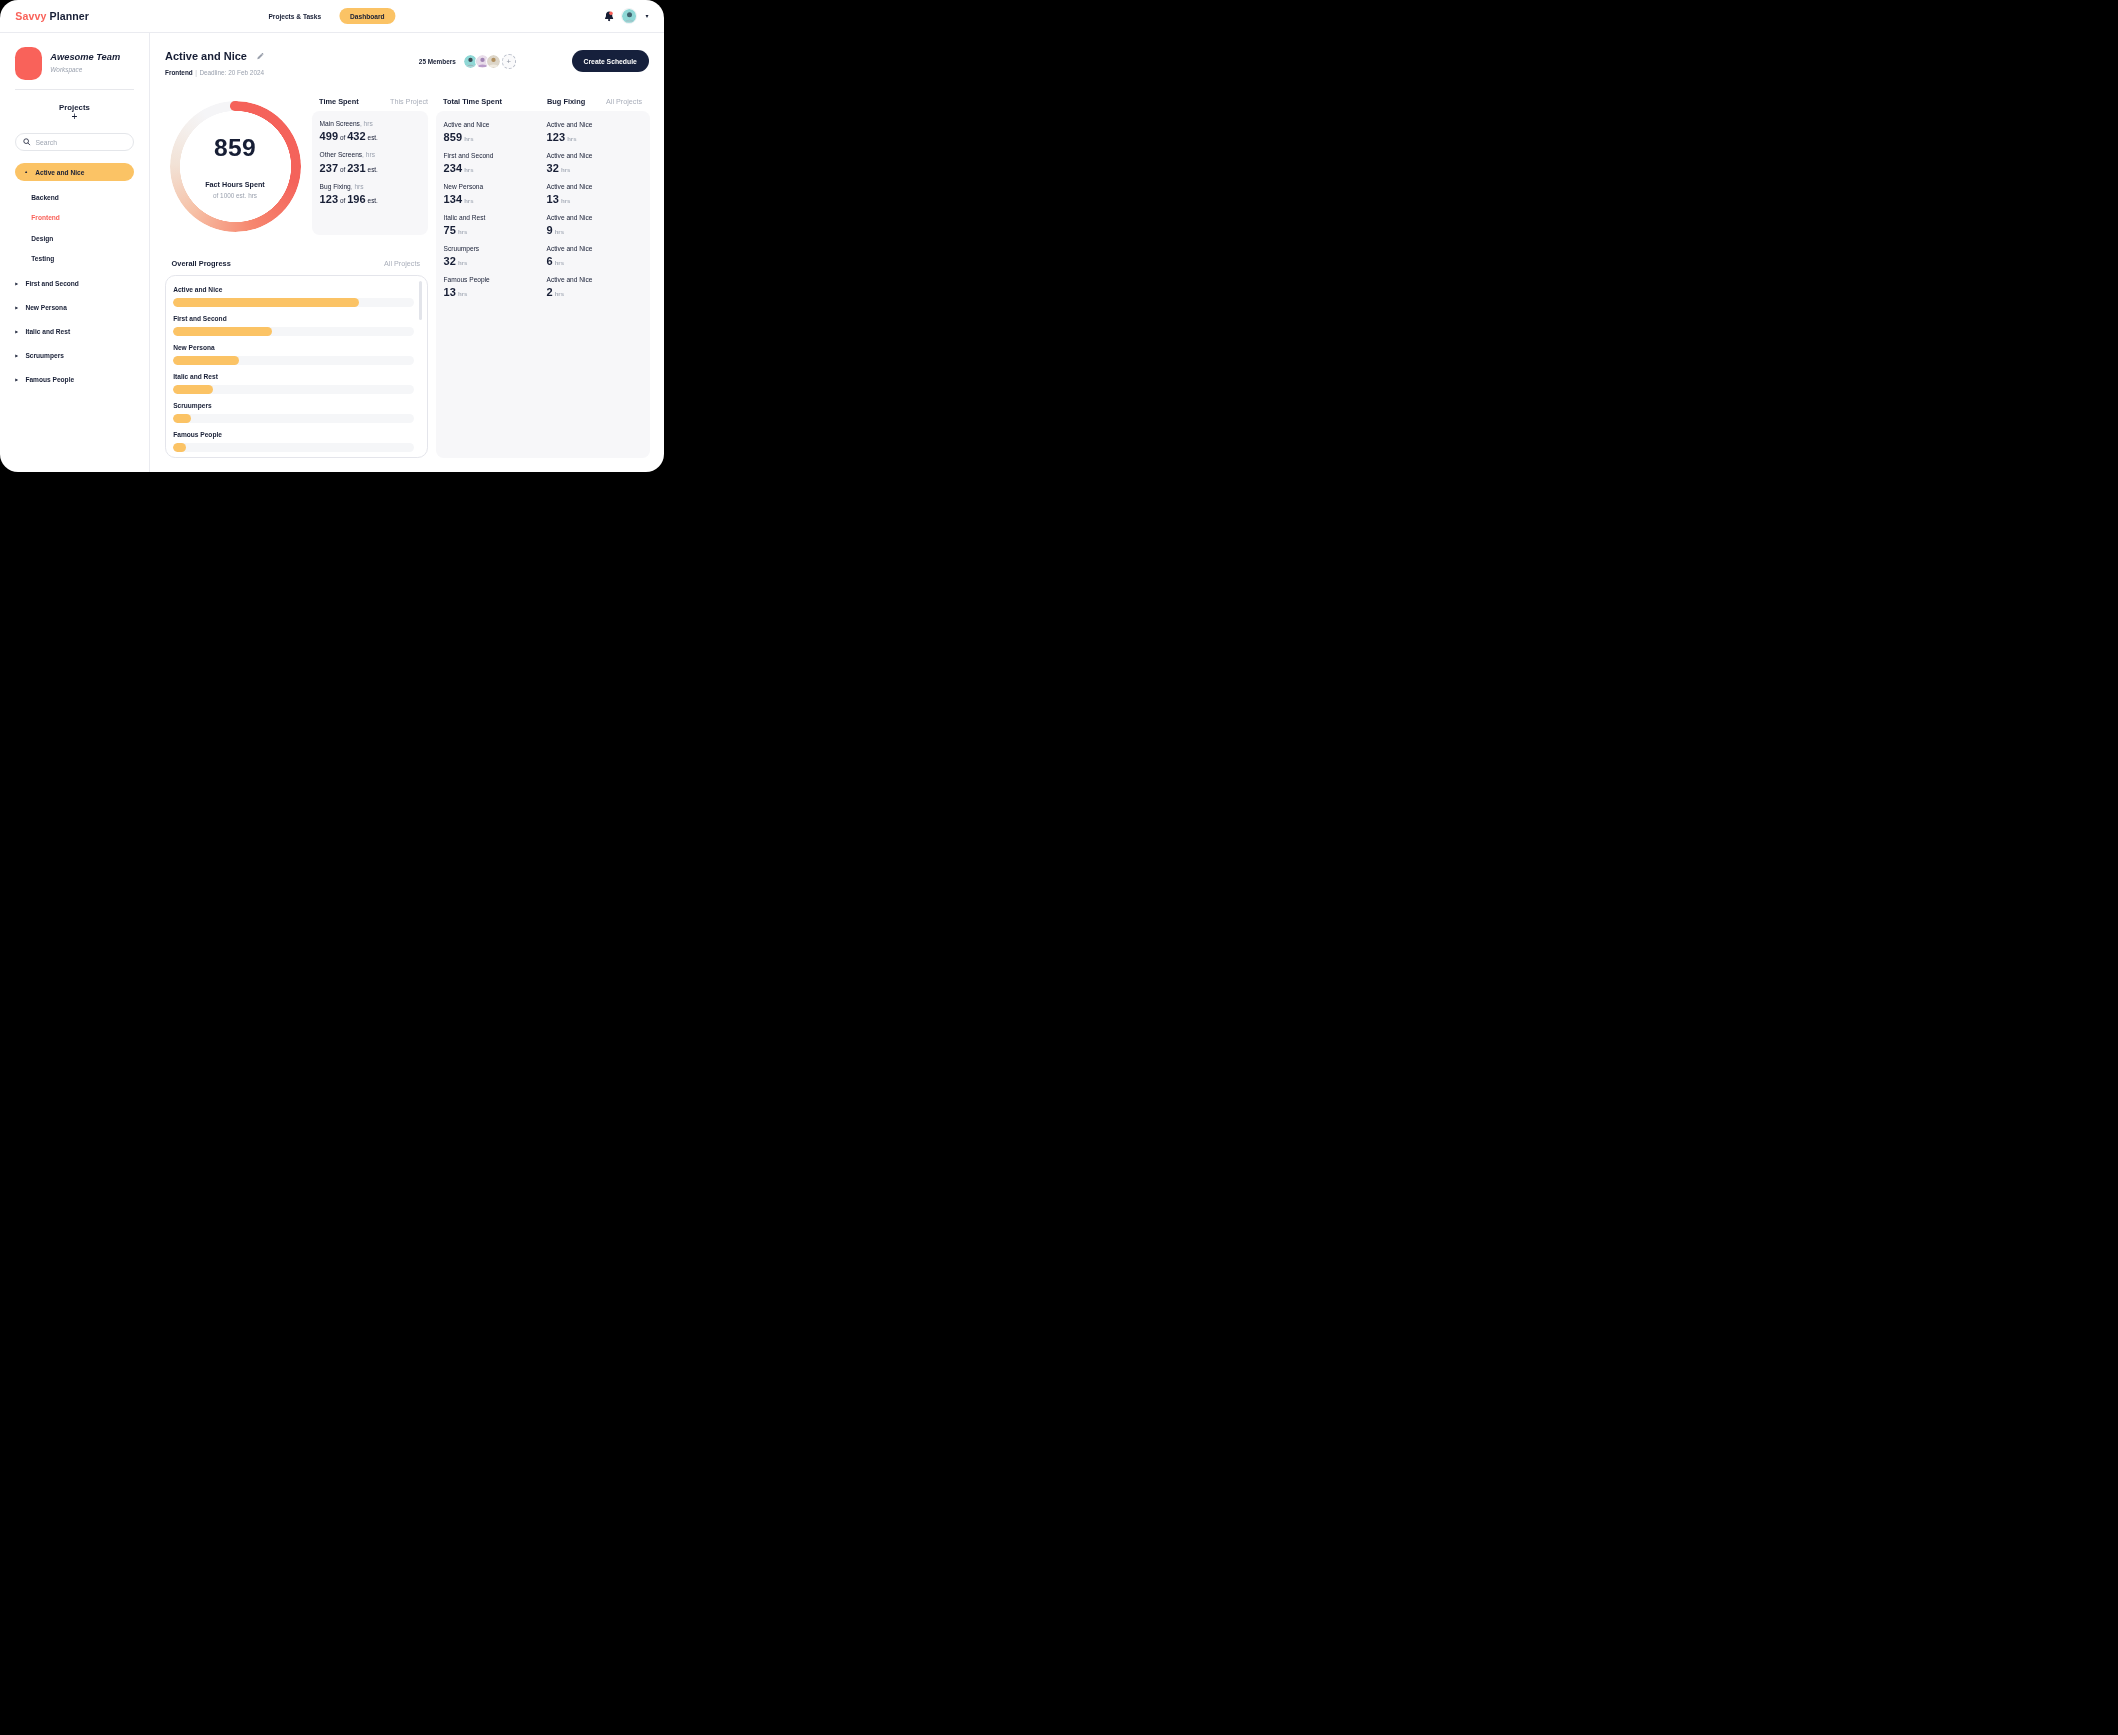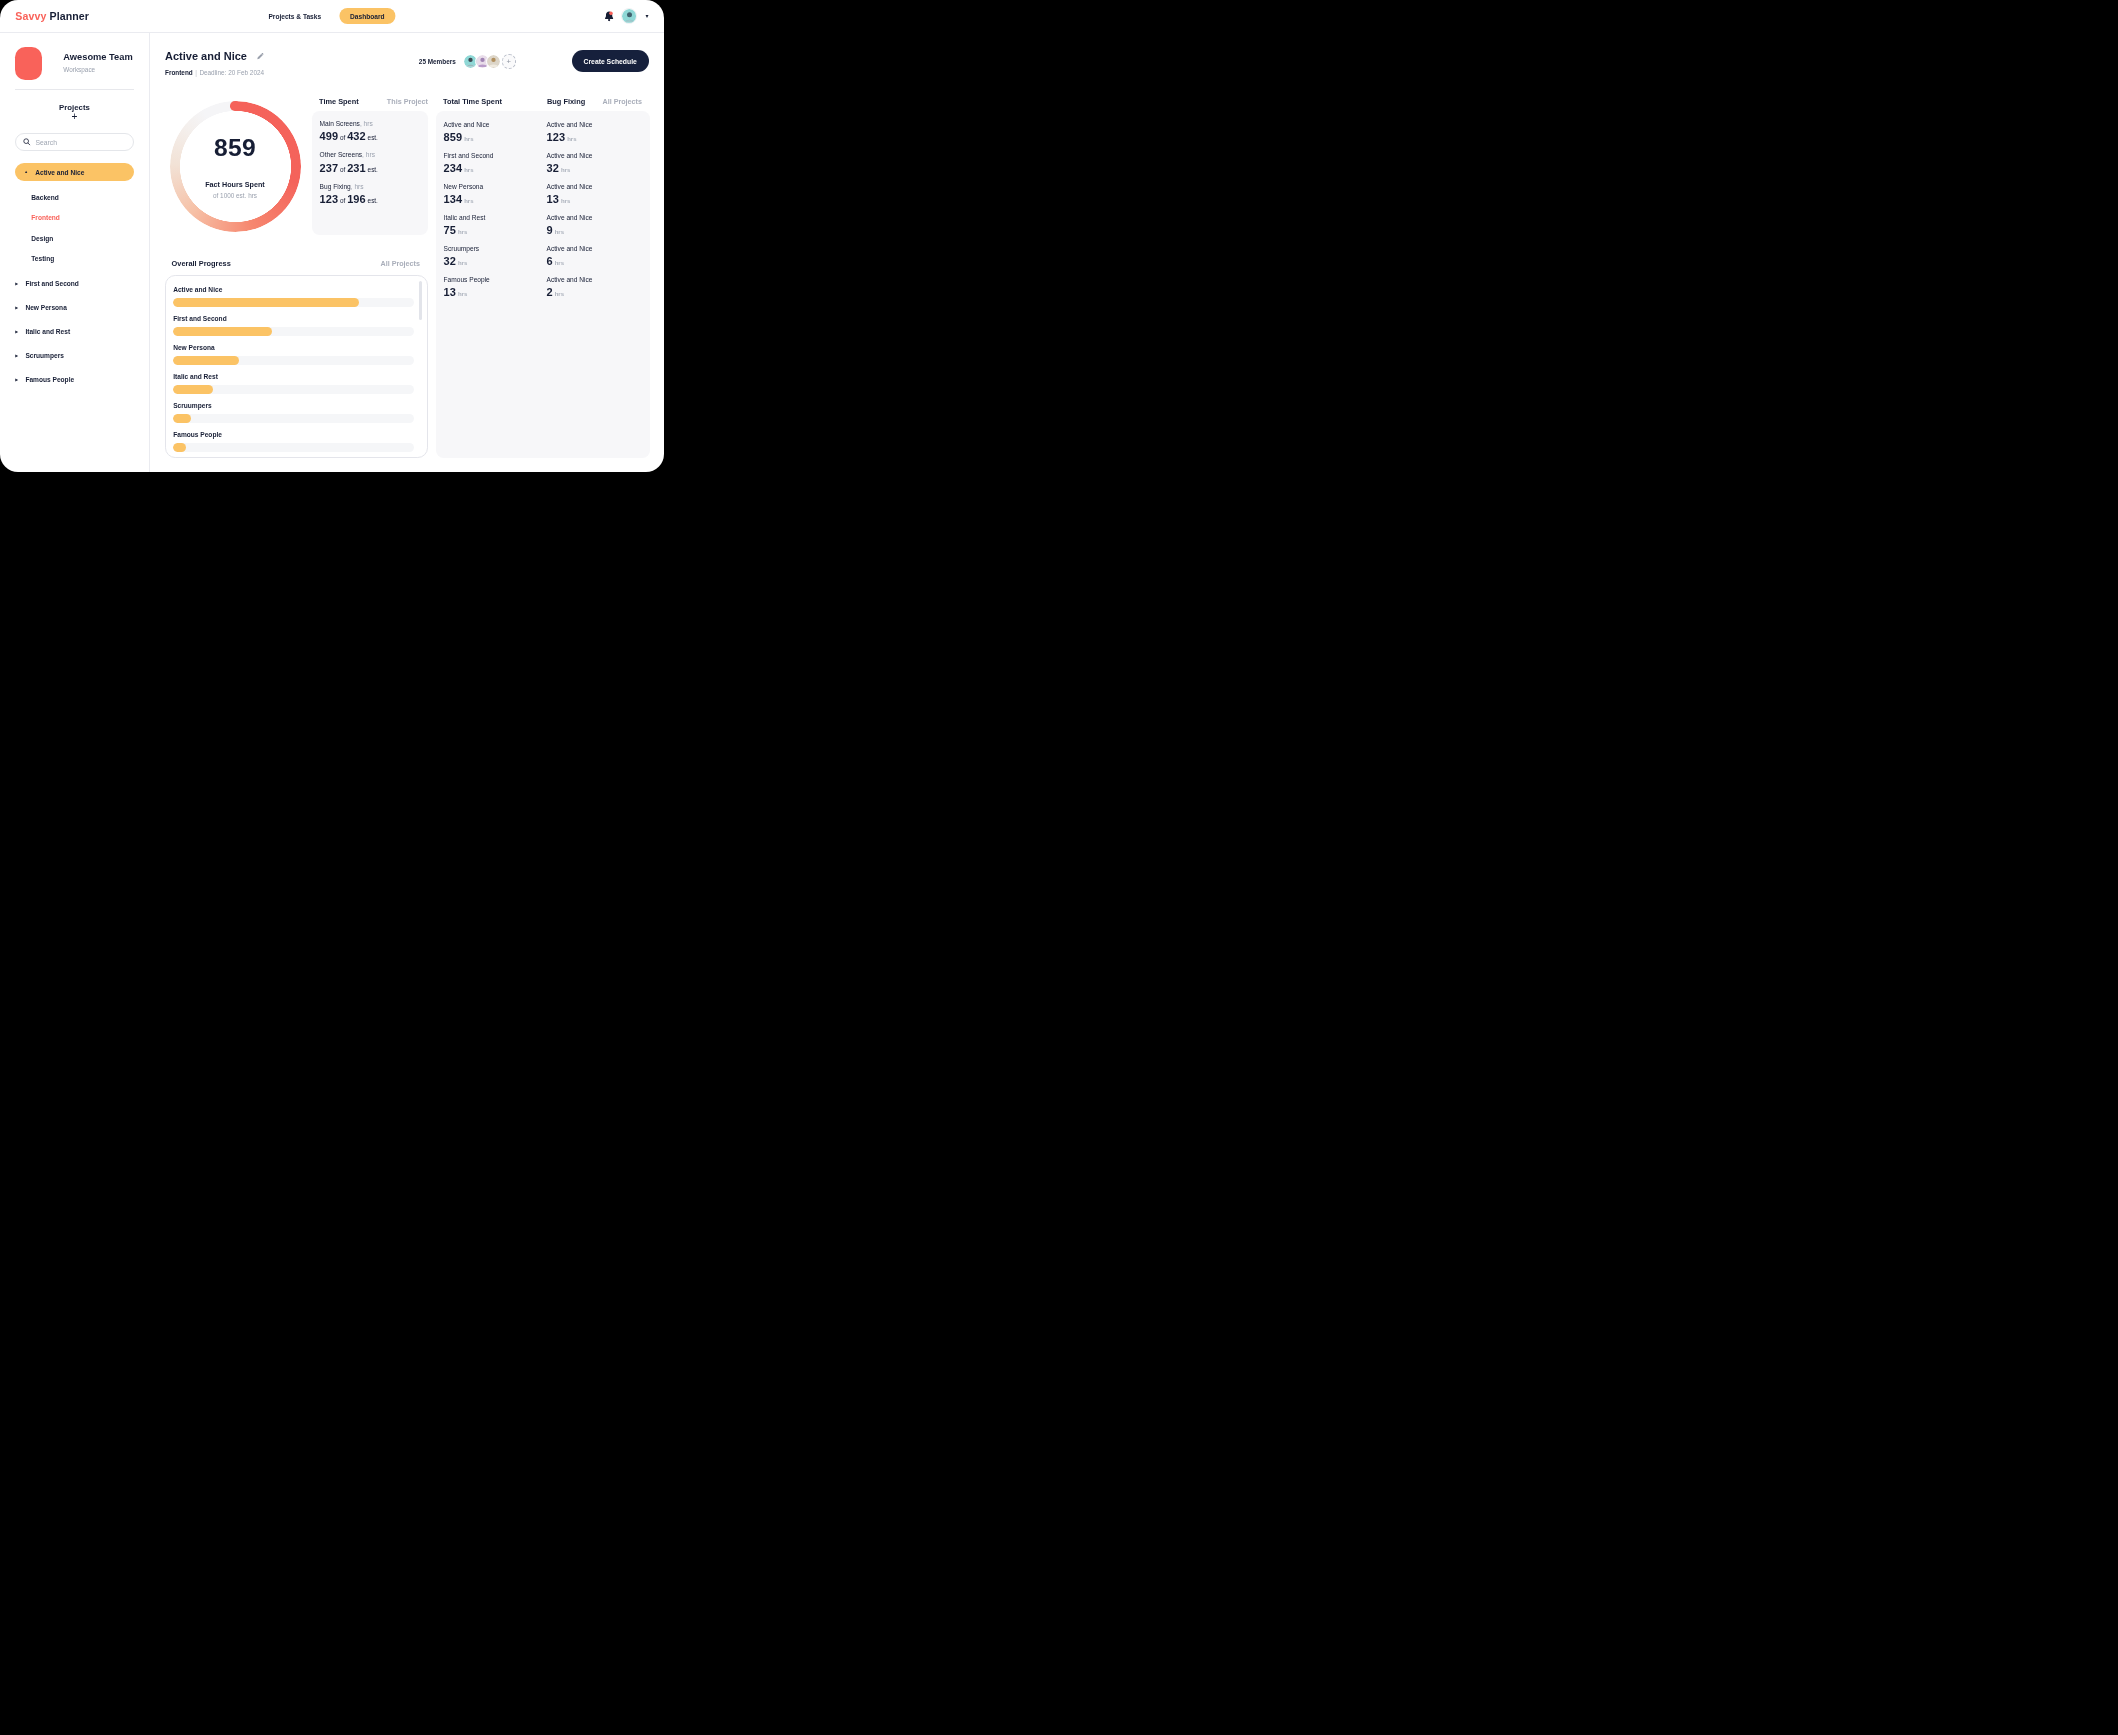--- a/index.html
+++ b/index.html
@@ -31,21 +31,21 @@
   .bell svg{display:block;}
   .avatar-sm{width:15.7px;height:15.7px;border-radius:50%;overflow:hidden;border:0.8px solid #eef0f2;cursor:pointer;}
   .caret{font-size:5.1px;color:var(--navy);cursor:pointer;}
 
   
   .body{display:flex;height:439px;}
   .sidebar{width:150px;border-right:0.4px solid var(--border);padding:14.4px 15.3px 0 15.3px;flex:none;}
   .main{position:relative;flex:1;}
 
   
-  .ws{display:flex;gap:21px;}
+  .ws{display:flex;gap:8px;font-style:italic;}
   .ws-badge{width:27px;height:33px;border-radius:10.2px;background:var(--coral);flex:none;}
   .ws-name{font-size:9.3px;font-weight:bold;margin-top:5.1px;}
   .ws-type{font-size:6.4px;color:var(--gray);margin-top:3.8px;}
   .divider{height:0.4px;background:#e7e8ec;margin:8.5px 0 0 0;}
   .proj-head{display:flex;align-items:center;justify-content:space-between;margin-top:14px;flex-direction:column;}
   .proj-title{font-size:7.8px;font-weight:bold;}
   .plus-icon{font-size:10.2px;font-weight:300;color:var(--navy);cursor:pointer;line-height:1;}
   .search{margin-top:11px;height:18px;border:0.6px solid #e4e6ea;border-radius:9px;display:flex;align-items:center;padding:0 6.8px;gap:4.7px;background:#fff;}
   .search input{border:none;outline:none;font-size:6.8px;color:var(--navy);width:100%;background:transparent;font-family:"Liberation Sans",sans-serif;}
   .search input::placeholder{color:#9fa6b2;}
@@ -80,21 +80,21 @@
     -webkit-mask:radial-gradient(closest-side,transparent calc(100% - 10.2px),#000 calc(100% - 9.7px));
             mask:radial-gradient(closest-side,transparent calc(100% - 10.2px),#000 calc(100% - 9.7px));}
   .donut-cap{position:absolute;top:0;left:calc(50% - 4.9px);width:9.7px;height:9.7px;border-radius:50%;background:#f5625a;}
   .donut-center{position:absolute;inset:0;display:flex;flex-direction:column;align-items:center;justify-content:center;text-align:center;}
   .donut-val{font-size:24.6px;font-weight:600;letter-spacing:0.4px;}
   .donut-label{font-size:7.2px;font-weight:bold;margin-top:18px;}
   .donut-sub{font-size:6.4px;color:var(--gray);margin-top:3px;}
 
   
   .sec-head{position:absolute;font-size:7.4px;font-weight:bold;color:var(--navy);text-align:right;}
-  .sec-scope{position:absolute;font-size:7.2px;font-weight:700;color:#a9aeba;cursor:pointer;}
+  .sec-scope{position:absolute;font-size:7.2px;font-weight:400;color:#a9aeba;cursor:pointer;}
 
   
   .ts-card{position:absolute;left:162px;top:78px;width:116px;height:124px;background:var(--card);border-radius:7.6px;padding:9px 7.6px;}
   .ts-item{margin-bottom:9px;}
   .ts-name{font-size:6.6px;}
   .ts-name .hrs{color:var(--gray);}
   .ts-val{margin-top:3.4px;font-size:6.4px;}
   .big{font-size:11px;font-weight:bold;letter-spacing:0.1px;}
   .mid{font-size:6.4px;font-weight:400;color:var(--navy);}
 

